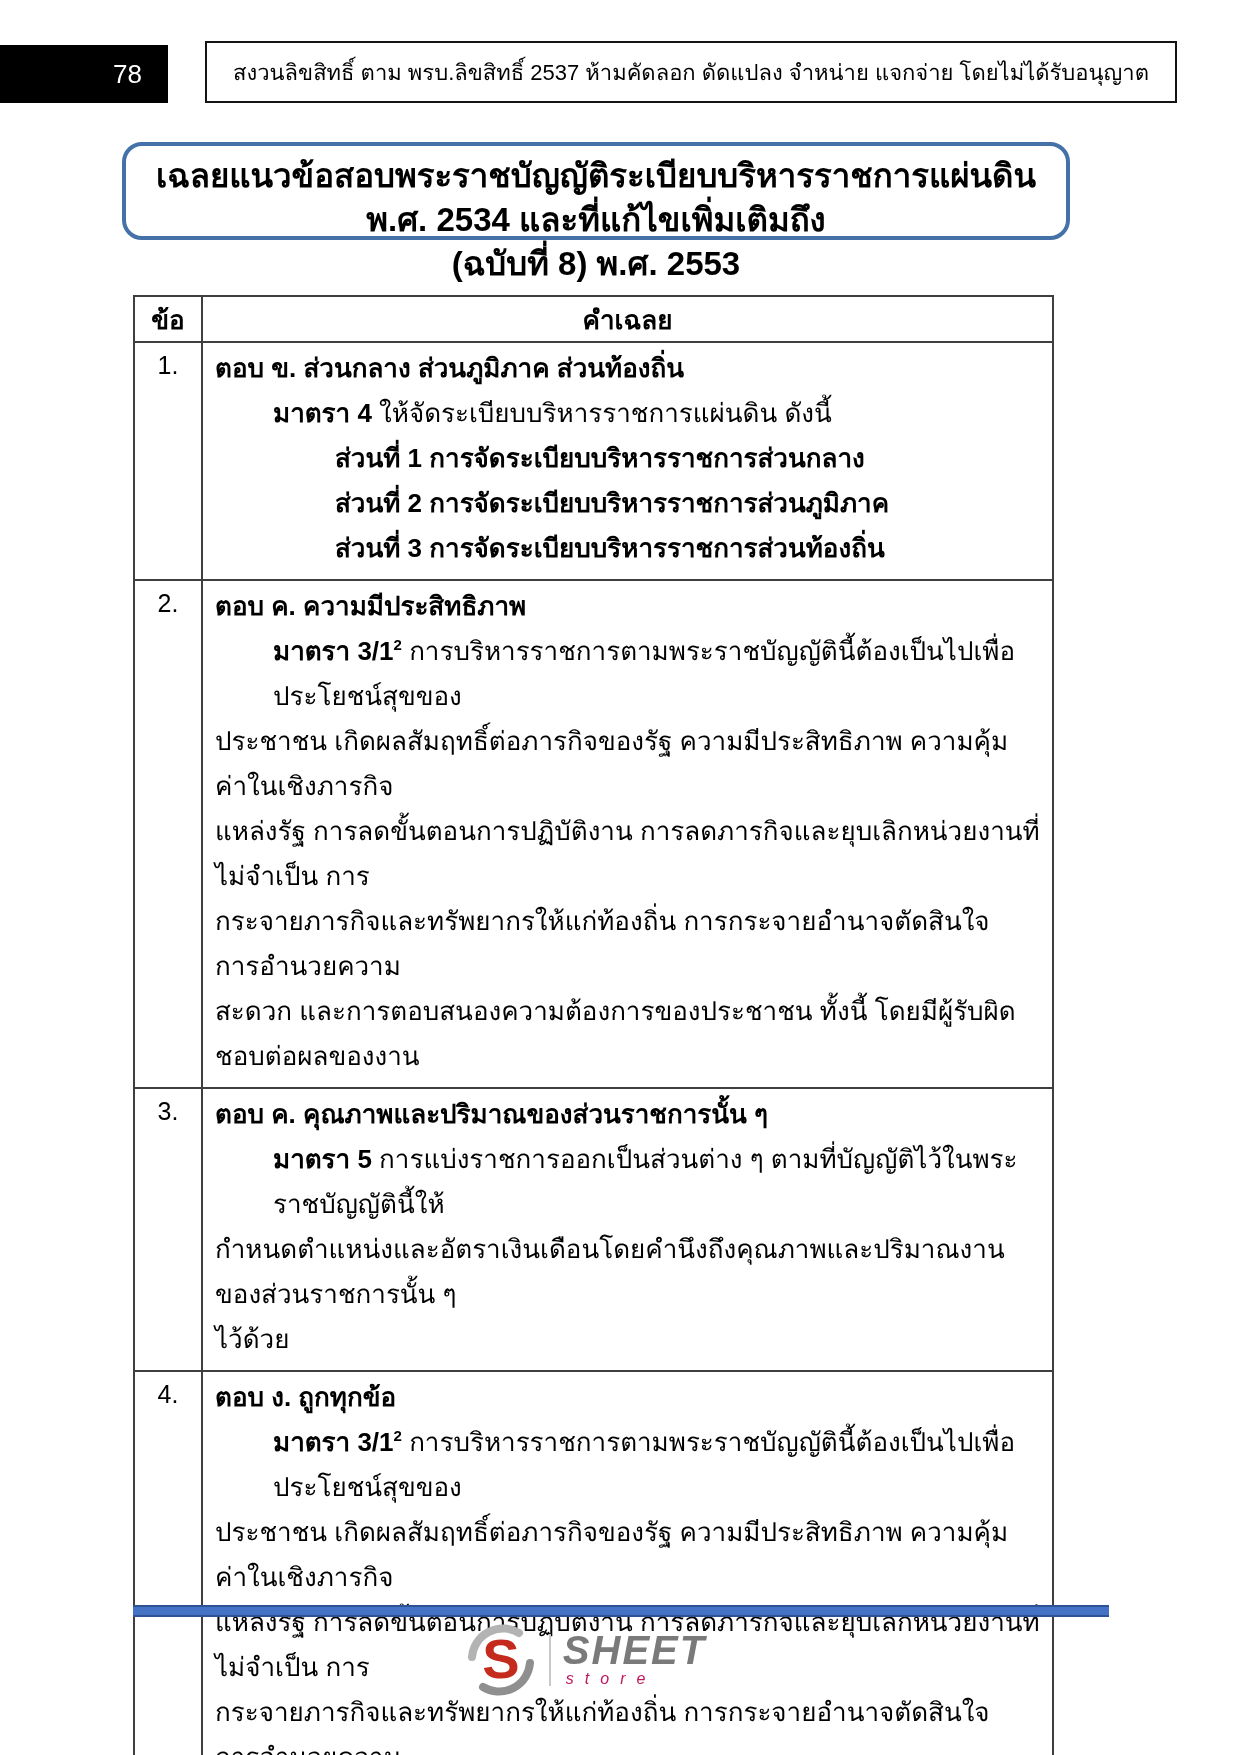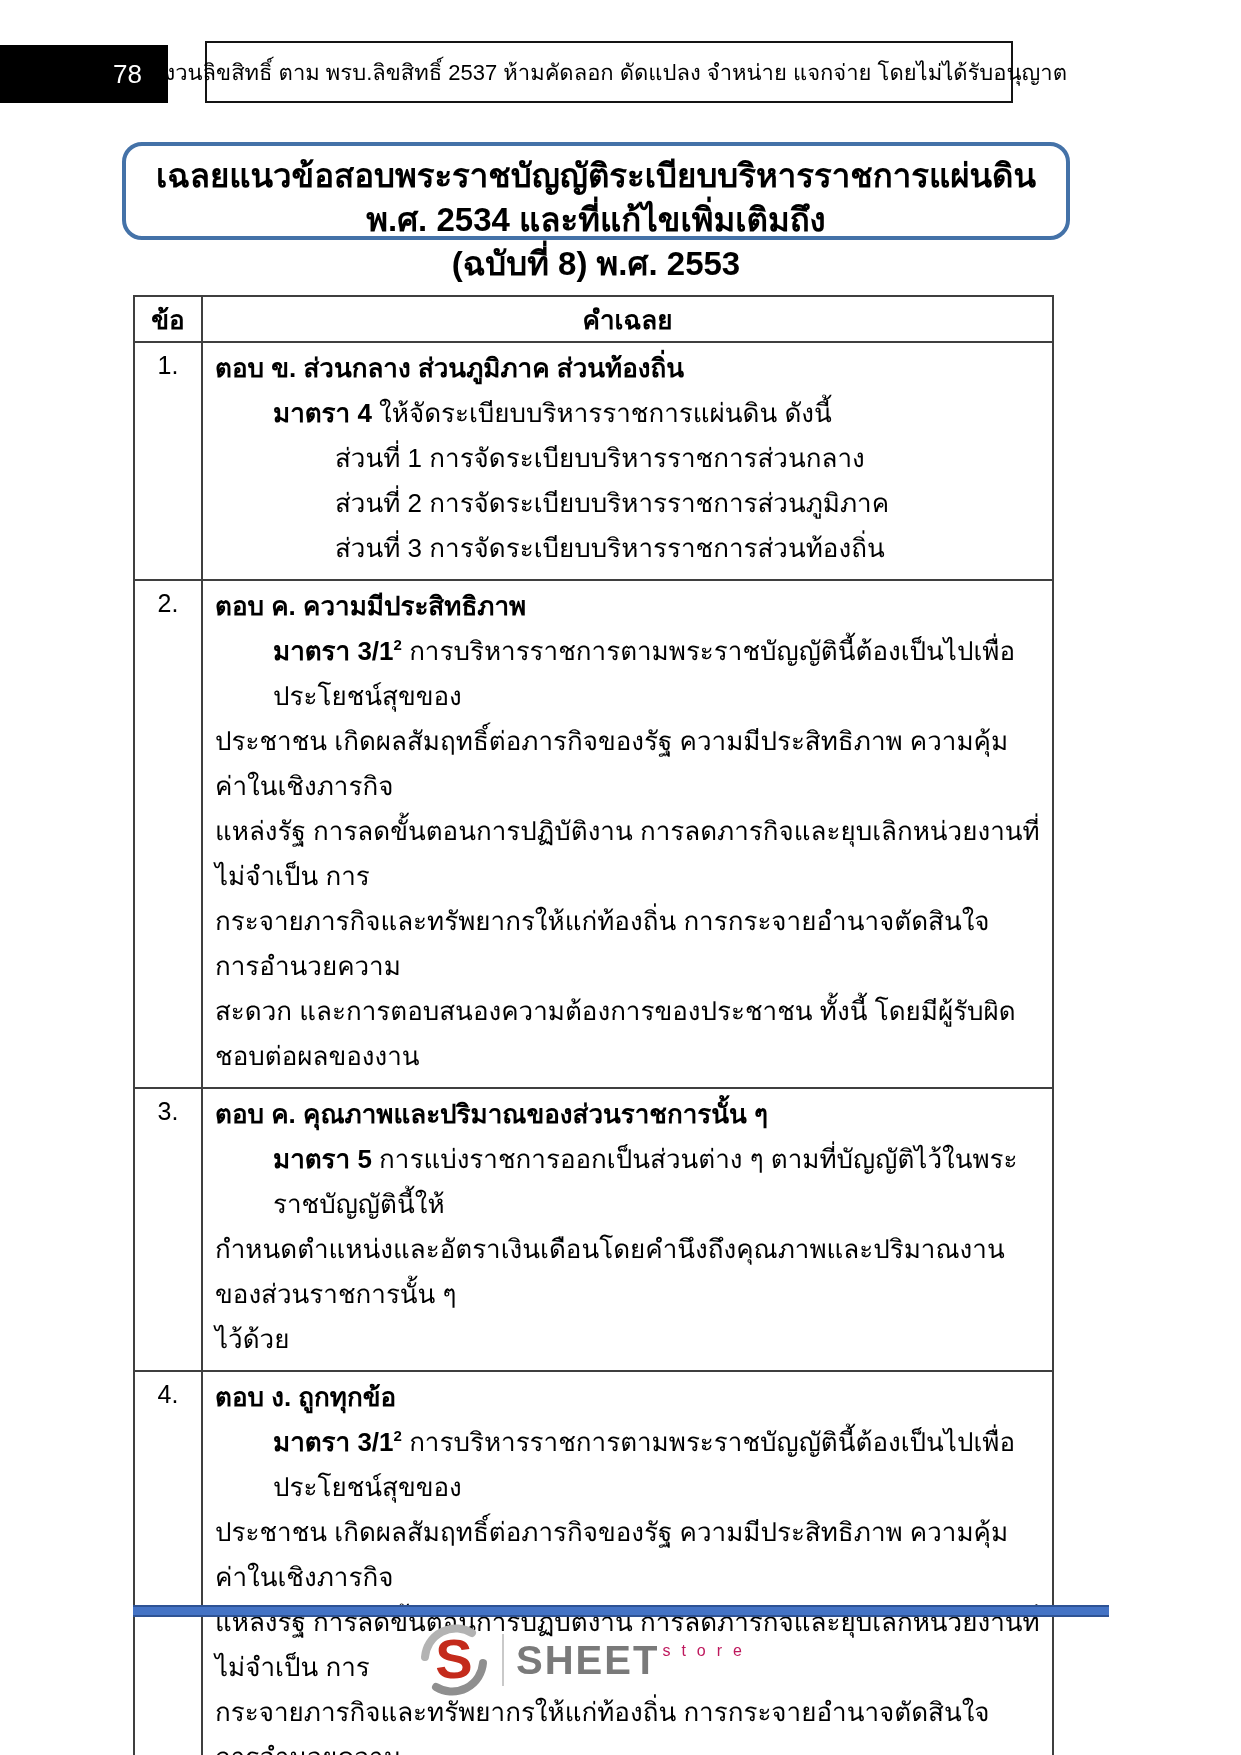--- a/index.html
+++ b/index.html
@@ -17,21 +17,21 @@
     position:absolute; left:0; top:45px;
     width:168px; height:58px;
     background:#000;
     color:#fff;
     display:flex; align-items:center; justify-content:flex-end;
     padding-right:26px; box-sizing:border-box;
     font-size:26px;
   }
   .copyright-box {
     position:absolute; left:205px; top:41px;
-    width:808px; height:62px;
+    width:972px; height:62px;
     border:2px solid #141414;
     box-sizing:border-box;
     display:flex; align-items:center; justify-content:center;
     font-size:22px;
     white-space:nowrap;
   }
 
   
   .title-box {
     position:absolute; left:122px; top:142px;
@@ -71,21 +71,21 @@
     padding-top:8px;
     font-size:25px;
   }
   .ans-cell {
     vertical-align:top;
     padding:3px 12px 8px 12px;
   }
   .line { line-height:45px; }
   .indent-0 { padding-left:0; }
   .indent-1 { padding-left:58px; }
-  .indent-2 { padding-left:120px; }
+  .indent-2 { padding-left:120px;font-weight:bold; }
   .b { font-weight:bold; }
   .line sup { font-size:15px; font-weight:bold; vertical-align:super; line-height:0; }
 
   
   .footer-rule {
     position:absolute; left:133px; top:1605px;
     width:976px; height:8px;
     background:#4473c5;
     border-top:2px solid #2e5395;
     border-bottom:2px solid #2e5395;
@@ -93,21 +93,21 @@
   }
   .logo-row {
     position:absolute; top:1623px; left:0; width:1241px;
     display:flex; align-items:center; justify-content:center;
     transform:translateX(-35px);
     gap:12px;
   }
   .logo-divider {
     width:2px; height:52px; background:#c9c9c9;
   }
-  .logo-textblock { display:flex; justify-content:center; }
+  .logo-textblock { display:flex; flex-direction:column; justify-content:center;font-style:italic; }
   .logo-main {
     font-size:40px; font-weight:bold; color:#7a7a7a;
     letter-spacing:2px; line-height:38px;
   }
   .logo-sub {
     font-size:16px; color:#be185d;
     letter-spacing:11px; line-height:20px;
     padding-left:3px;
   }
 </style>

